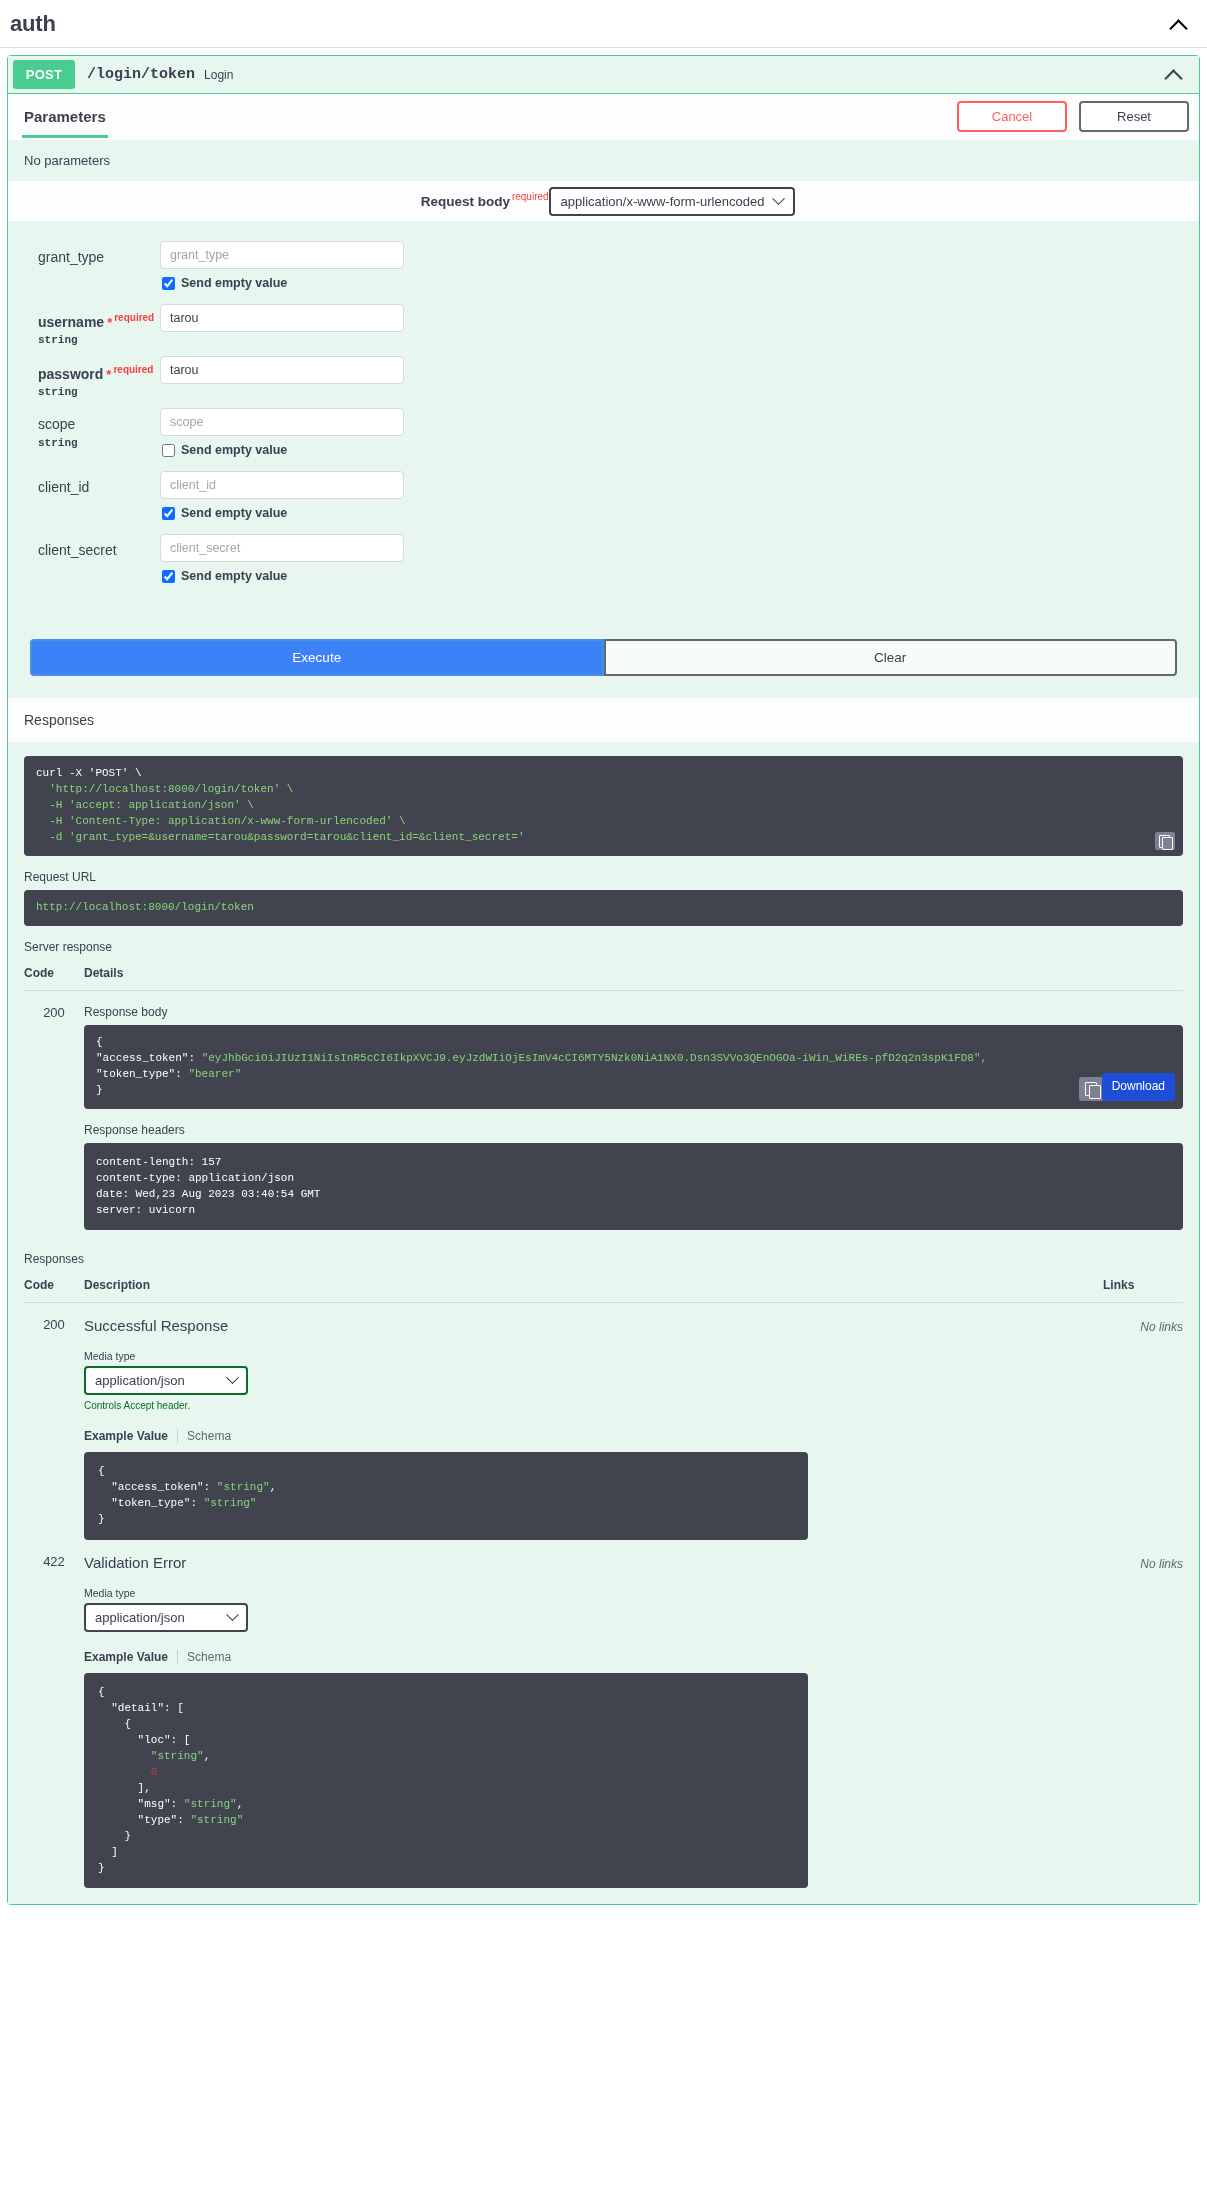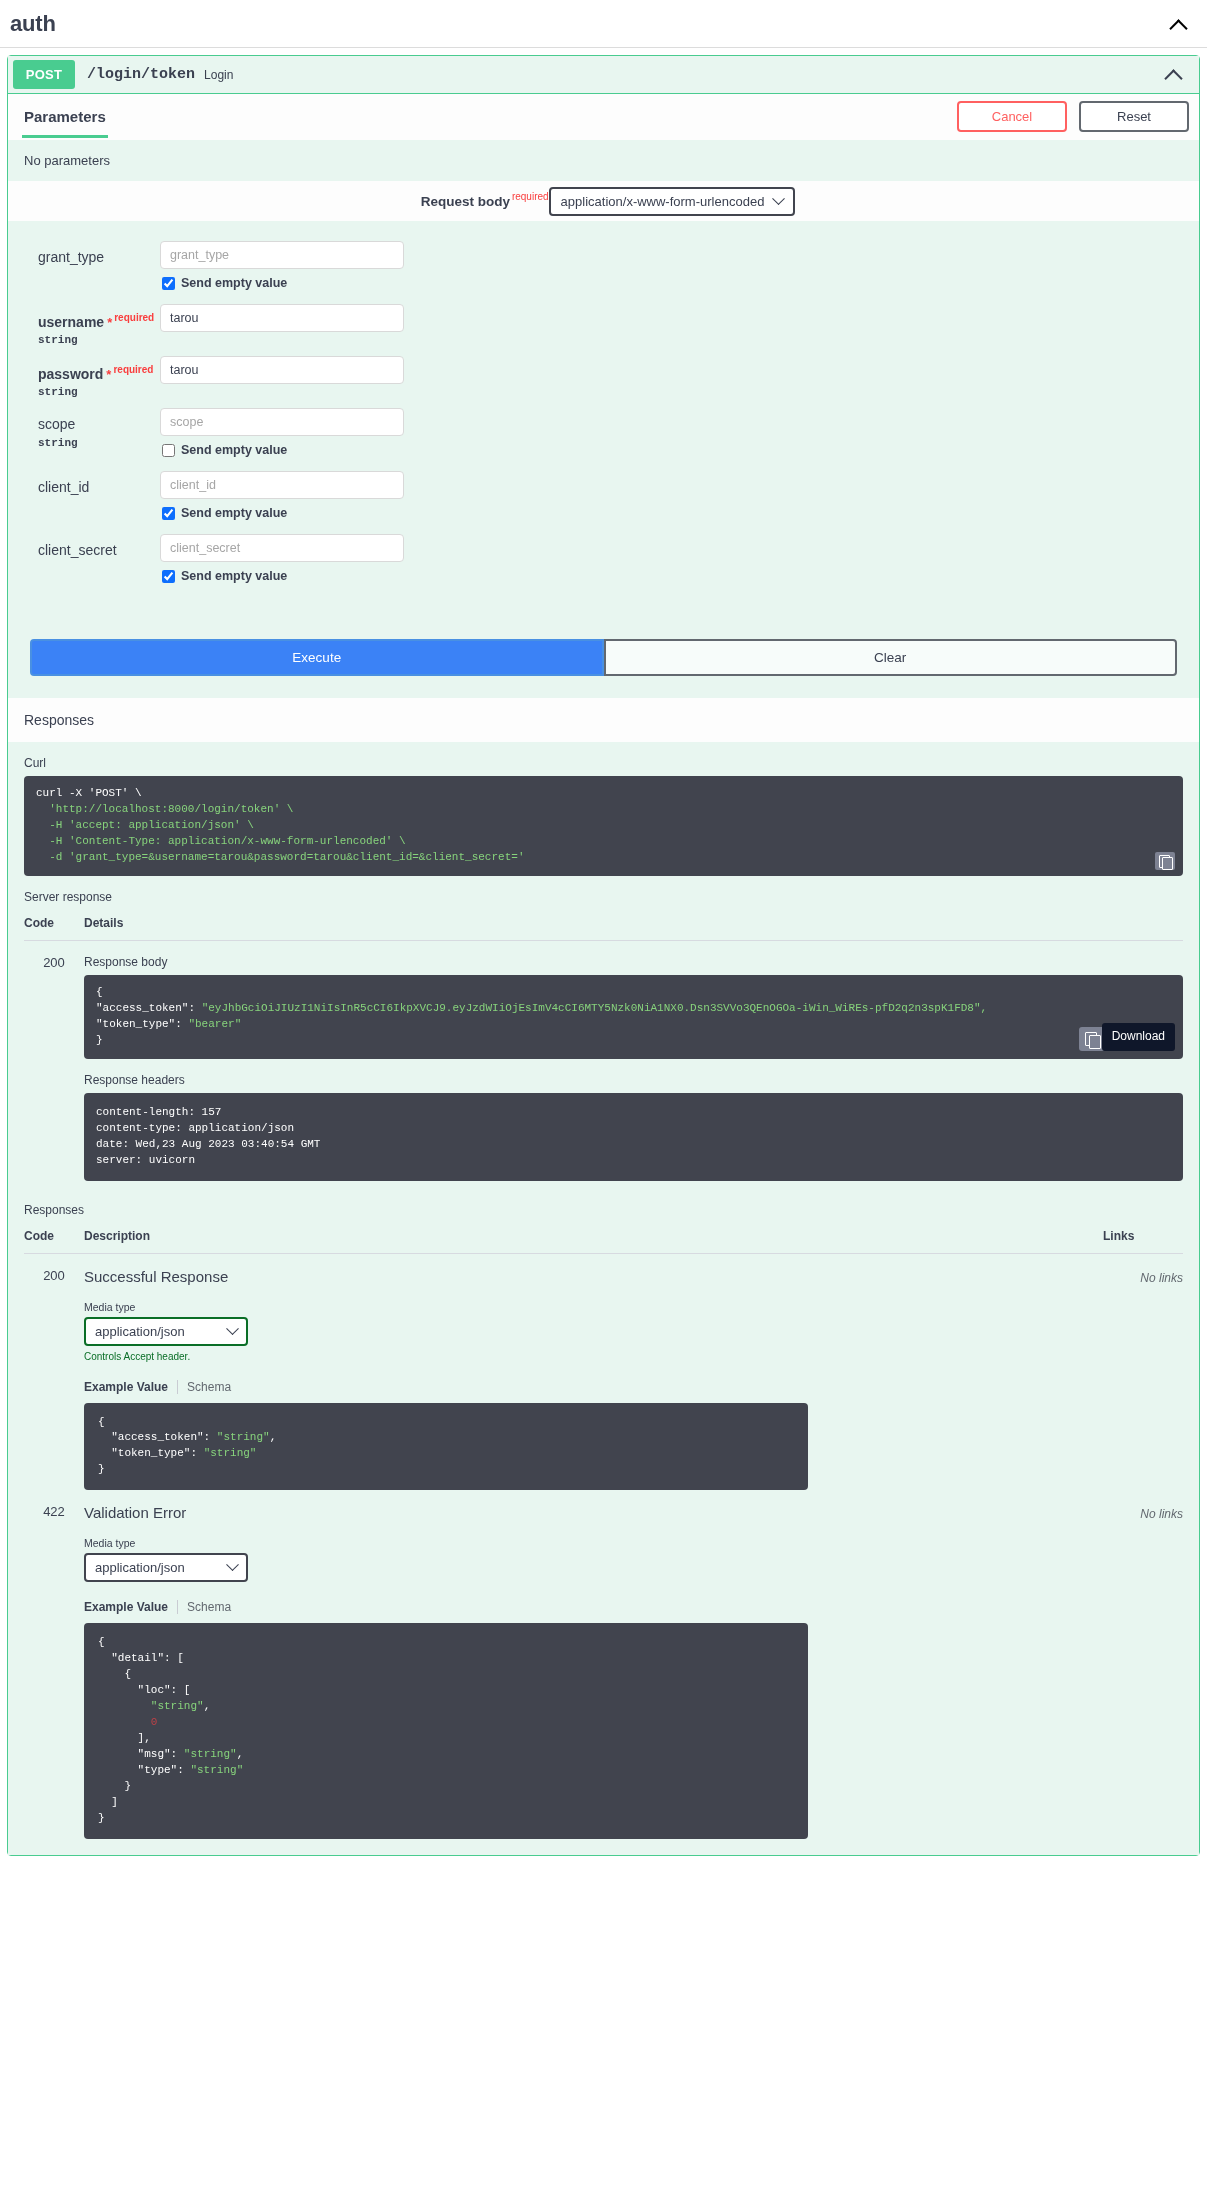--- a/index.html
+++ b/index.html
@@ -258,21 +258,21 @@
 
   .ex-tabs { display:flex; align-items:center; margin: 18px 0 9px 0; }
   .ex-tab-active { font-size: 12px; font-weight:700; color:#3b4151; padding-right: 9px; border-right: 1px solid #c9ccd3; }
   .ex-tab { font-size: 12px; color:#62686f; padding-left: 9px; cursor:pointer; }
 
   .resp-desc-title { font-size: 15px; color:#3b4151; font-weight:400; }
   .resp-body-label { font-size: 12px; color:#3b4151; margin-bottom:6px; }
 
   .download-btn {
     position:absolute; right: 8px; bottom: 8px;
-    background:#0f172a; color:#fff; font-size:12px;
+    background:#1d4ed8; color:#fff; font-size:12px;
     padding: 5px 10px; border-radius:3px; cursor:pointer;
     font-family:"Liberation Sans", sans-serif;
     text-align:right;
   }
   .copy-btn2 {
     position:absolute; right: 78px; bottom: 8px;
     width: 26px; height: 24px;
     background:#7d8293; border-radius:3px; cursor:pointer;
   }
   .copy-btn2::before{
@@ -410,27 +410,30 @@
       <div class="btn-execute">Execute</div>
       <div class="btn-clear">Clear</div>
     </div>
 
     <div class="responses-title-wrap">
       <div class="responses-title">Responses</div>
     </div>
 
     <div class="resp-body-area">
 
-      <div class="small-label">Curl</div>
       <div class="codeblock"><span class="w">curl -X 'POST' \</span>
 <span class="kgreen">  'http://localhost:8000/login/token' \</span>
 <span class="kgreen">  -H 'accept: application/json' \</span>
 <span class="kgreen">  -H 'Content-Type: application/x-www-form-urlencoded' \</span>
 <span class="kgreen">  -d 'grant_type=&amp;username=tarou&amp;password=tarou&amp;client_id=&amp;client_secret='</span><div class="copy-btn"></div></div>
 
+      <div class="reqitem">
+        <div class="small-label">Request URL</div>
+        <div class="codeblock"><span class="kgreen">http://localhost:8000/login/token</span></div>
+      </div>
 
       <div class="reqitem">
         <div class="small-label">Server response</div>
 
         <table class="resp-table">
           <thead>
             <tr>
               <th class="col-code">Code</th>
               <th>Details</th>
             </tr>

